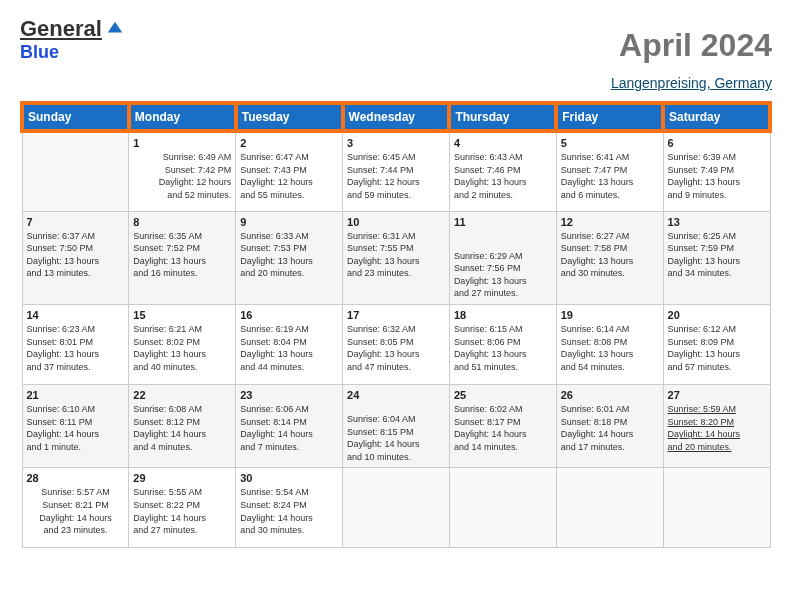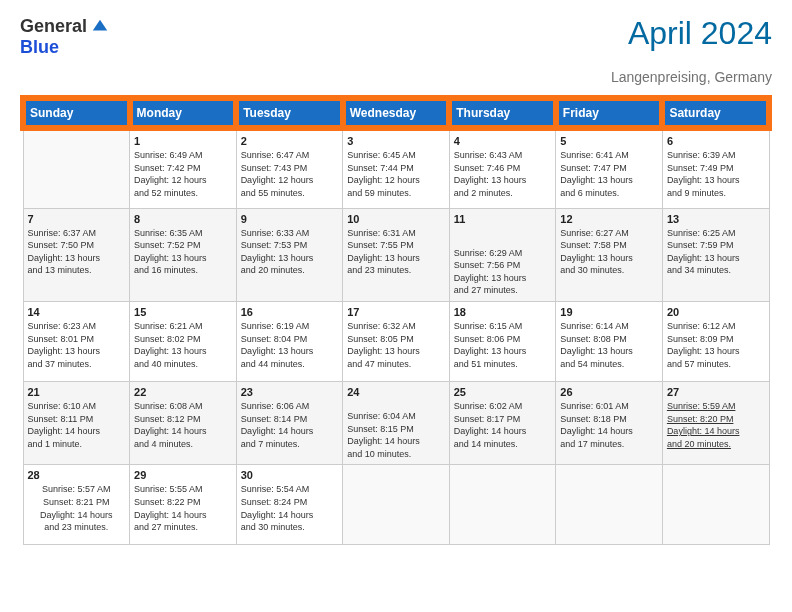--- a/index.html
+++ b/index.html
@@ -26,61 +26,64 @@
       display: flex;
       flex-direction: column;
       align-items: flex-start;
     }
     .logo-text {
       display: flex;
       align-items: center;
       gap: 2px;
     }
     .logo-general {
-      font-size: 18px;
+      font-size: 22px;
       font-weight: bold;
       color: #333;
+      text-decoration: underline;
     }
     .logo-blue {
       font-size: 18px;
       font-weight: bold;
       color: #1d4ed8;
     }
     .logo-icon {
       width: 18px;
       height: 18px;
       margin-left: 2px;
     }
     .title-block {
       text-align: right;
     }
     .month-title {
       font-size: 32px;
-      font-weight: normal;
-      color: #0369a1;
+      font-weight: bold;
+      color: #737373;
       line-height: 1.1;
+      margin-top: 12px;
     }
     .location {
       font-size: 14px;
-      color: #737373;
-      margin-top: 18px;
+      color: #0c4a6e;
+      margin-top: 12px;
+      text-decoration: underline;
     }
     .calendar {
       width: 100%;
       border-collapse: collapse;
       table-layout: fixed;
     }
     .calendar thead th {
       background: #1a6fc4;
       color: #fff;
       font-size: 12px;
       font-weight: bold;
       padding: 5px 4px;
       text-align: left;
-      border: 6px solid #f97316;
+      border: 4px solid #f97316;
     }
     .calendar tbody td {
       border: 1px solid #ccc;
       vertical-align: top;
       padding: 4px 4px 4px 4px;
       font-size: 9.5px;
       color: #333;
       height: 80px;
       background: #fff;
     }
@@ -134,21 +137,21 @@
           <th>Thursday</th>
           <th>Friday</th>
           <th>Saturday</th>
         </tr>
     </thead>
     <tbody id="calendar-body">
     <tr>
           <td class="empty-cell"></td>
           <td>
             <span class="day-number">1</span>
-            <div class="day-info" style="white-space: pre-line;">Sunrise: 6:49 AM
+            <div class="day-info" style="white-space: pre-line; text-align: right;">Sunrise: 6:49 AM
 Sunset: 7:42 PM
 Daylight: 12 hours
 and 52 minutes.</div>
           </td>
           <td>
             <span class="day-number">2</span>
             <div class="day-info" style="white-space: pre-line;">Sunrise: 6:47 AM
 Sunset: 7:43 PM
 Daylight: 12 hours
 and 55 minutes.</div>

